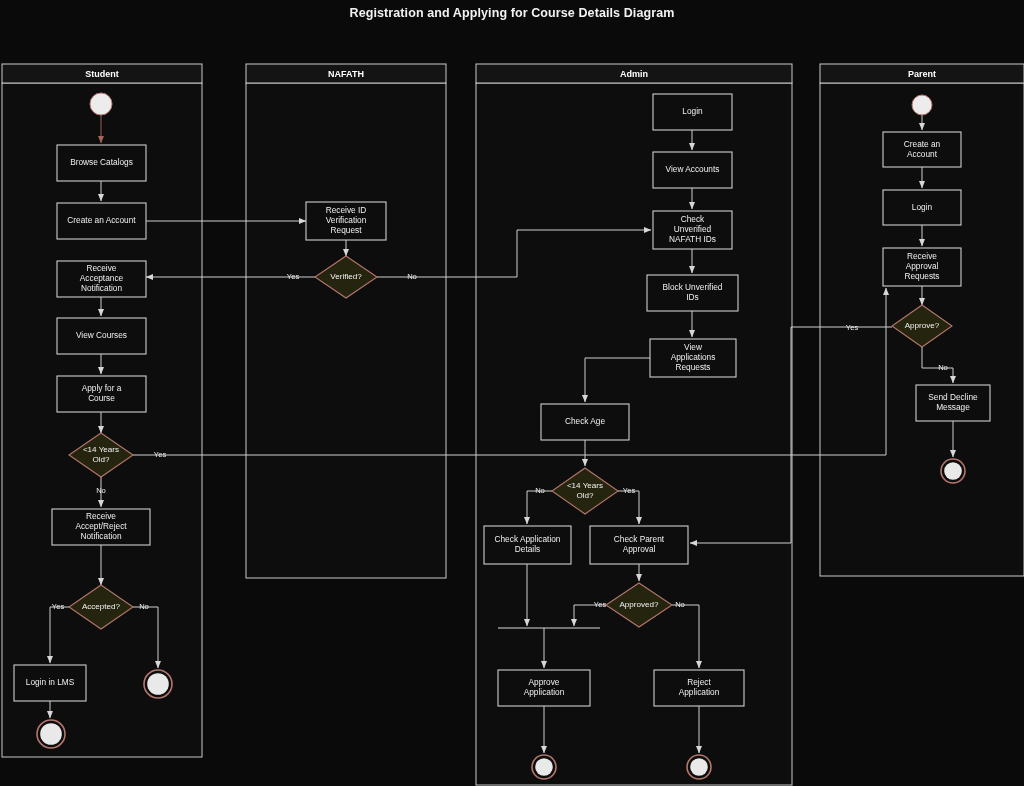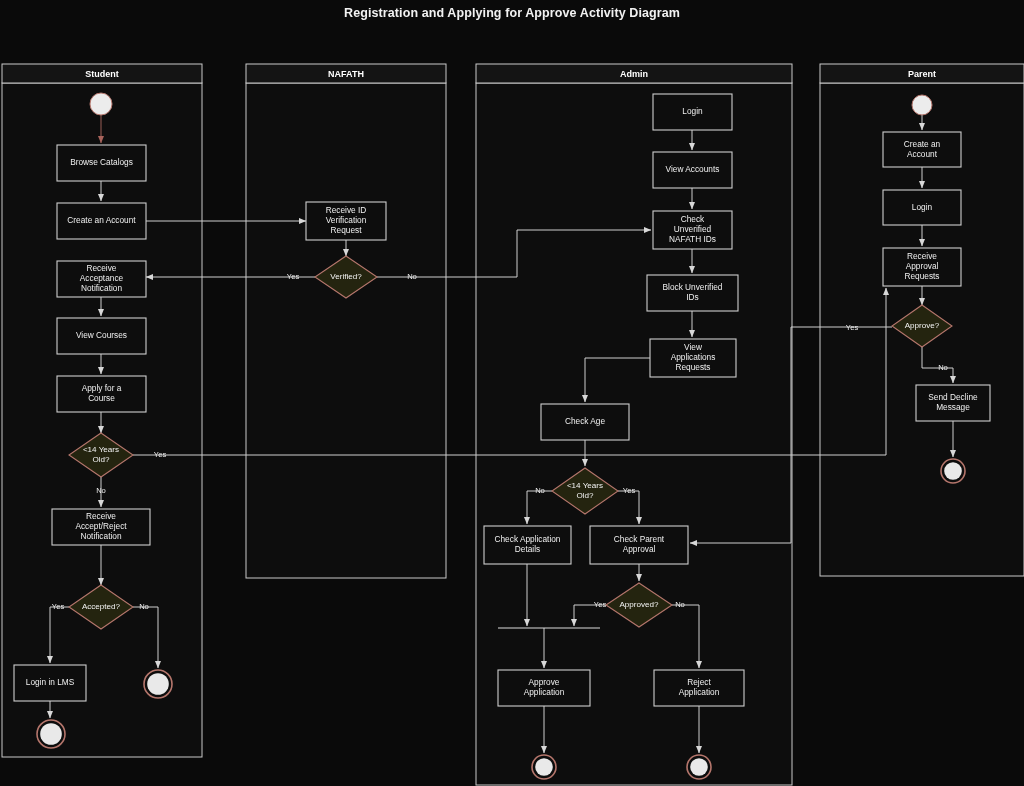--- a/index.html
+++ b/index.html
@@ -23,21 +23,21 @@
   .edge{fill:none;stroke:#cfcfcf;stroke-width:1;}
   .edge-r{fill:none;stroke:#9a5f57;stroke-width:1;}
   .bar{stroke:#dcdcdc;stroke-width:1.2;}
   .lbl{fill:#ededed;font-size:7.6px;text-anchor:middle;dominant-baseline:middle;}
 </style>
 </head>
 <body>
 
 <div id="stage">
 
-  <div id="title">Registration and Applying for Approve Activity Diagram</div>
+  <div id="title">Registration and Applying for Course Details Diagram</div>
 
   <svg id="diagram" viewBox="0 0 1024 786">
     <defs>
       <marker id="ah" markerWidth="9" markerHeight="9" refX="7.4" refY="3.2" orient="auto" markerUnits="userSpaceOnUse">
         <path d="M0,0 L7.6,3.2 L0,6.4 z" fill="#d8d8d8"></path>
       </marker>
       <marker id="ahr" markerWidth="9" markerHeight="9" refX="7.4" refY="3.2" orient="auto" markerUnits="userSpaceOnUse">
         <path d="M0,0 L7.6,3.2 L0,6.4 z" fill="#a8635b"></path>
       </marker>
     </defs>

